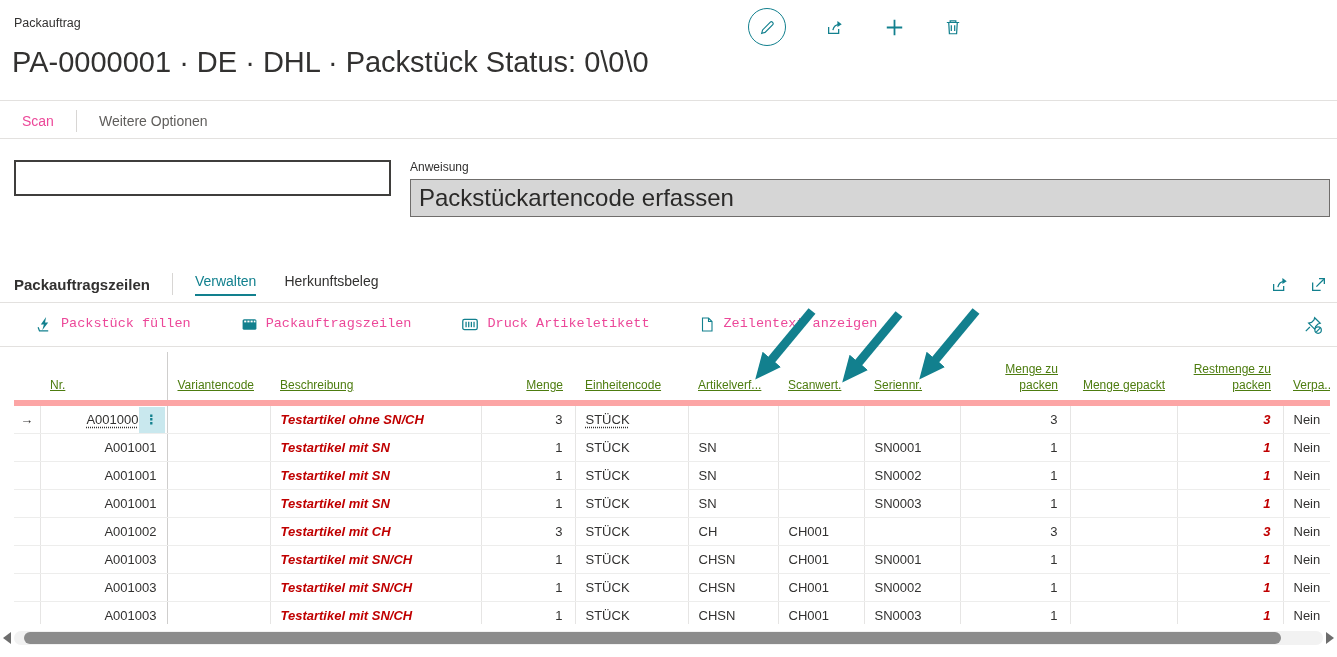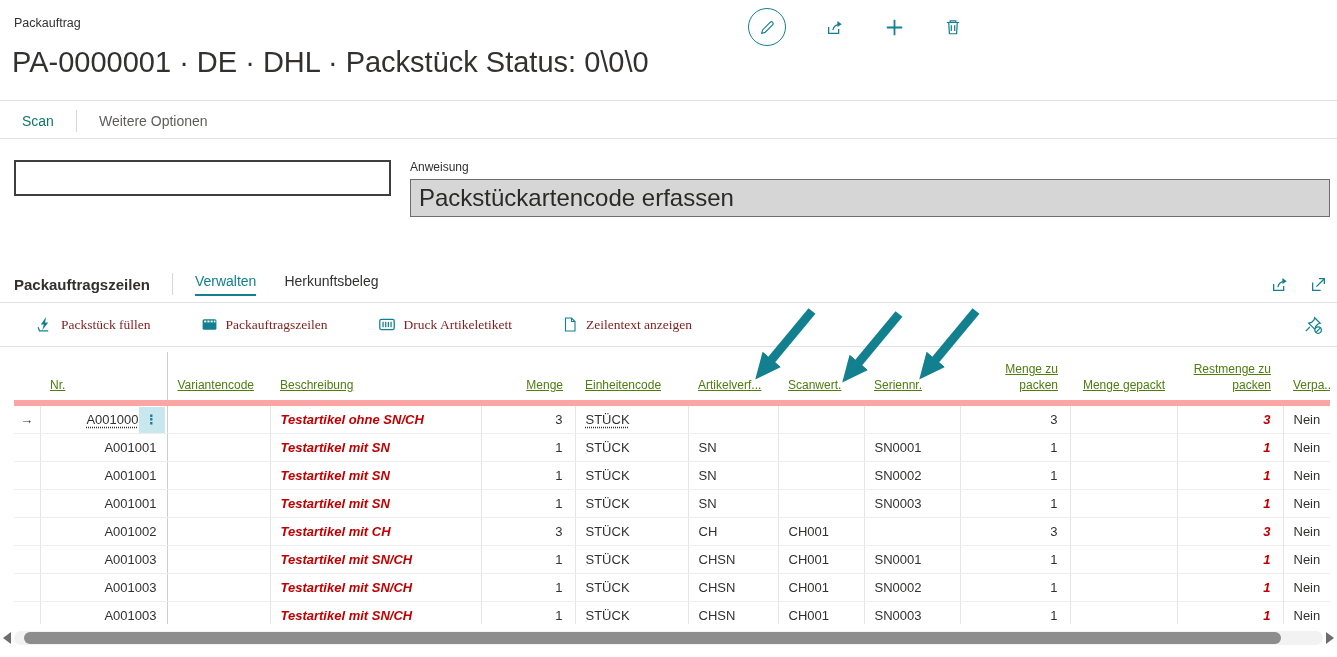--- a/index.html
+++ b/index.html
@@ -10,41 +10,41 @@
   .caption{position:absolute;top:16px;left:14px;font-size:12.5px;color:#323130;}
   .title{position:absolute;top:46px;left:12px;font-size:29px;font-weight:300;color:#323130;margin:0;white-space:nowrap;}
   
   .top-actions{position:absolute;top:8px;left:748px;display:flex;align-items:center;gap:40px;}
   .icon-btn{background:none;border:none;padding:0;color:var(--accent);cursor:pointer;display:flex;align-items:center;justify-content:center;}
   .icon-btn svg{display:block;}
   .icon-btn.circle{width:38px;height:38px;border:1px solid var(--accent);border-radius:50%;}
   
   .menu-tabs{position:absolute;top:110px;left:22px;display:flex;align-items:center;font-size:14px;}
   .menu-tab{cursor:pointer;padding:2px 0;}
-  .menu-tab.active{color:#0f766e;}
+  .menu-tab.active{color:#ec4899;}
   .menu-tab.inactive{color:#5f5d5b;}
   .vbar{width:1px;height:22px;background:#d8d6d4;margin:0 22px;}
   
   .fields{position:absolute;top:160px;left:14px;right:7px;display:flex;}
   .field label{display:block;font-size:12px;color:#323130;margin-bottom:5px;}
   .scan-field{width:365px;margin-right:31px;}
   .scan-input{width:361px;height:32px;border:2px solid #3f3e3c;background:#fff;font-size:20px;padding:0 6px;outline:none;}
   .anweisung-field{flex:1;}
   .anweisung-box{height:36px;background:var(--disabled-bg);border:1px solid #6f6d6b;font-size:24px;color:#2b2a29;
     display:flex;align-items:center;padding:0 8px;white-space:nowrap;overflow:hidden;}
   
   .section-head{position:absolute;top:270px;left:14px;right:10px;display:flex;align-items:center;height:28px;}
   .sec-title{font-size:15px;font-weight:700;color:#323130;}
   .sec-tabs{display:flex;align-items:center;gap:28px;font-size:14px;}
   .sec-tab{cursor:pointer;padding-bottom:5px;border-bottom:2px solid transparent;}
   .sec-tab.active{color:var(--accent);border-bottom-color:var(--accent);}
   .sec-icons{margin-left:auto;display:flex;align-items:center;gap:20px;}
   
   .toolbar{position:absolute;top:303px;left:30px;right:14px;height:43px;display:flex;align-items:center;gap:38px;}
-  .tb-btn{display:flex;align-items:center;gap:8px;background:none;border:none;font-size:13.5px;color:#7f1d1d;cursor:pointer;font-family:Liberation Serif, serif;}
+  .tb-btn{display:flex;align-items:flex-start;gap:8px;background:none;border:none;font-size:13.5px;color:#ec4899;cursor:pointer;font-family:Liberation Mono, monospace;}
   .tb-btn .svg{color:var(--accent);display:flex;}
   .tb-right{margin-left:auto;}
   
   .table-clip{position:absolute;top:352px;left:14px;width:1316px;height:272px;overflow:hidden;}
   table{border-collapse:collapse;table-layout:fixed;width:1389px;font-size:13px;}
   th{font-weight:400;color:#4d7c0f;font-size:12px;vertical-align:bottom;padding:0 10px 7px 10px;
      border-bottom:6px solid #fca5a5;text-align:left;height:41px;line-height:1.35;text-decoration:underline;}
   th.al-r{text-align:right;padding-right:12px;}
   td{height:27px;border-bottom:1px solid #ededec;border-right:1px solid #e6e5e4;padding:0 10px;white-space:nowrap;overflow:hidden;}
   td.al-r{text-align:right;padding-right:12px;}

